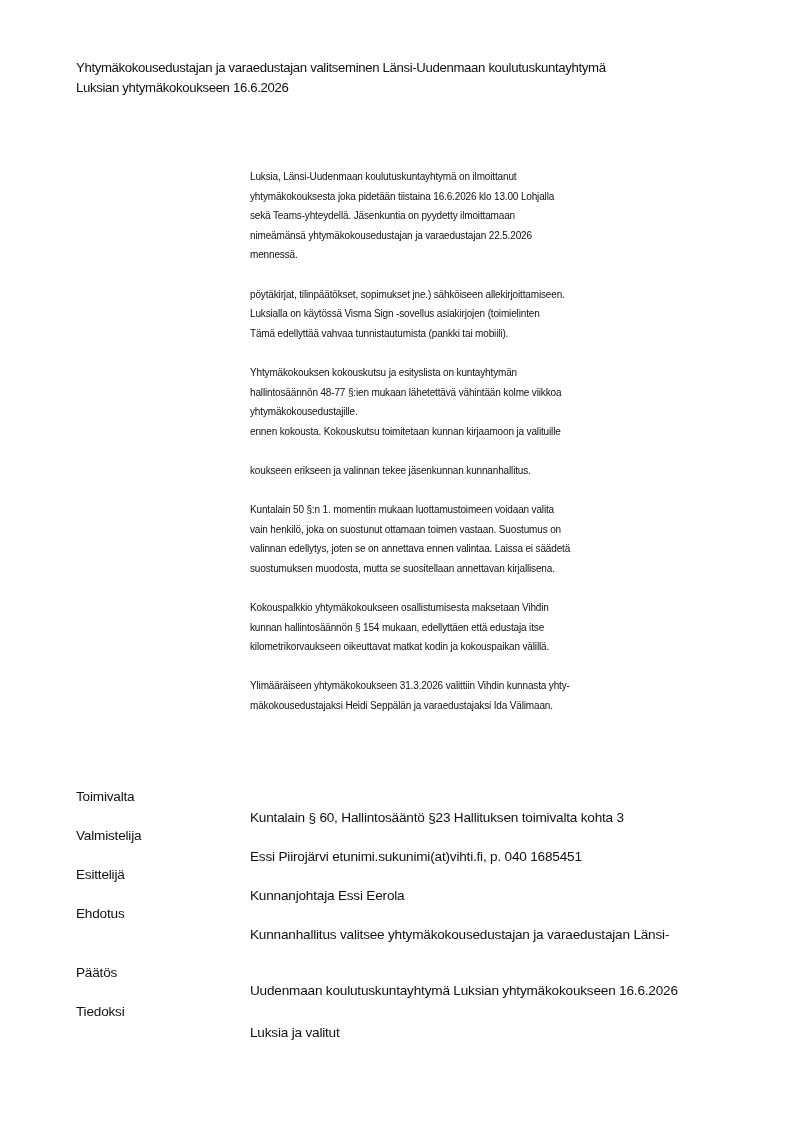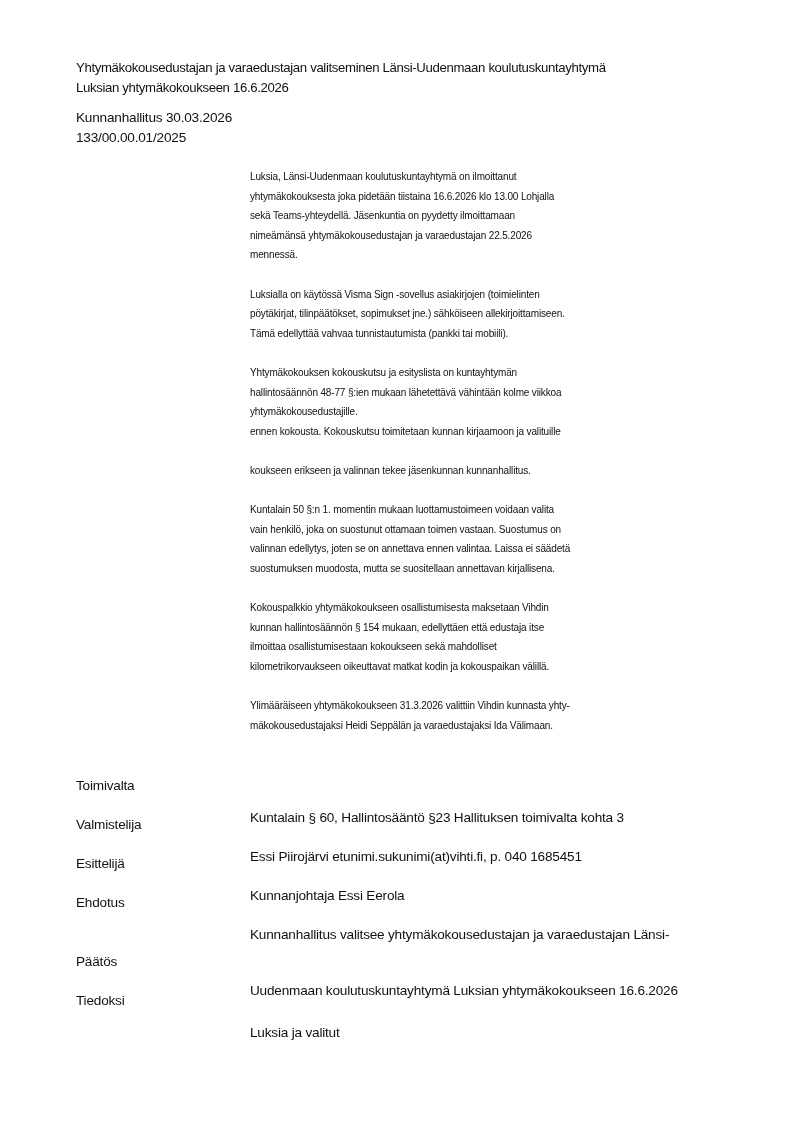--- a/index.html
+++ b/index.html
@@ -60,78 +60,73 @@
       position: absolute;
       left: 76px;
       width: 680px;
       font-size: 13.6px;
       line-height: 19.6px;
       letter-spacing: -0.2px;
     }
     .field-label {
       position: absolute;
       left: 0;
-      top: 4px;
+      top: 15px;
       white-space: nowrap;
     }
     .field-value {
       position: absolute;
       left: 174px;
       top: 0;
       width: 510px;
     }
     .field-value .line { display: block; white-space: nowrap; margin-top: 36px; }
   </style>
 </head>
 <body>
 
 <div class="page">
 
   <div class="title">
     <span class="line">Yhtymäkokousedustajan ja varaedustajan valitseminen Länsi-Uudenmaan koulutuskuntayhtymä</span>
     <span class="line">Luksian yhtymäkokoukseen 16.6.2026</span>
   </div>
 
-  <div class="meta">
-    <span class="line">Kunnanhallitus 30.03.2026</span>
-    <span class="line">133/00.00.01/2025</span>
-  </div>
 
   <div class="body-col">
     <div class="para">
       <span class="line">Luksia, Länsi-Uudenmaan koulutuskuntayhtymä  on ilmoittanut</span>
       <span class="line">yhtymäkokouksesta  joka pidetään tiistaina 16.6.2026 klo 13.00 Lohjalla</span>
       <span class="line">sekä Teams-yhteydellä. Jäsenkuntia on pyydetty  ilmoittamaan</span>
       <span class="line">nimeämänsä yhtymäkokousedustajan  ja varaedustajan 22.5.2026</span>
       <span class="line">mennessä.</span>
     </div>
     <div class="para">
+      <span class="line">pöytäkirjat,  tilinpäätökset, sopimukset jne.) sähköiseen allekirjoittamiseen.</span>
       <span class="line">Luksialla on  käytössä Visma Sign -sovellus asiakirjojen (toimielinten</span>
-      <span class="line">pöytäkirjat,  tilinpäätökset, sopimukset jne.) sähköiseen allekirjoittamiseen.</span>
       <span class="line">Tämä edellyttää vahvaa tunnistautumista  (pankki tai mobiili).</span>
     </div>
     <div class="para">
       <span class="line">Yhtymäkokouksen  kokouskutsu ja esityslista on kuntayhtymän</span>
       <span class="line">hallintosäännön 48-77 §:ien mukaan lähetettävä vähintään kolme viikkoa</span>
       <span class="line">yhtymäkokousedustajille.</span>
       <span class="line">ennen kokousta. Kokouskutsu toimitetaan kunnan  kirjaamoon ja valituille</span>
     </div>
     <div class="para">
       <span class="line">koukseen erikseen ja valinnan tekee jäsenkunnan kunnanhallitus.</span>
     </div>
     <div class="para">
       <span class="line">Kuntalain 50 §:n 1. momentin  mukaan luottamustoimeen  voidaan valita</span>
       <span class="line">vain henkilö, joka on  suostunut  ottamaan toimen vastaan. Suostumus  on</span>
       <span class="line">valinnan edellytys, joten se on annettava  ennen valintaa. Laissa ei säädetä</span>
       <span class="line">suostumuksen  muodosta,  mutta  se suositellaan annettavan kirjallisena.</span>
     </div>
     <div class="para">
       <span class="line">Kokouspalkkio  yhtymäkokoukseen  osallistumisesta maksetaan Vihdin</span>
       <span class="line">kunnan  hallintosäännön § 154 mukaan, edellyttäen että edustaja itse</span>
-      <span class="line">ilmoittaa osallistumisestaan kokoukseen  sekä mahdolliset</span>
       <span class="line">kilometrikorvaukseen  oikeuttavat  matkat kodin ja kokouspaikan välillä.</span>
     </div>
     <div class="para">
       <span class="line">Ylimääräiseen yhtymäkokoukseen  31.3.2026 valittiin Vihdin kunnasta yhty-</span>
       <span class="line">mäkokousedustajaksi Heidi Seppälän ja varaedustajaksi Ida Välimaan.</span>
     </div>
   </div>
 
   <div class="field-row" style="top:772px;">
     <span class="field-label">Toimivalta</span>

